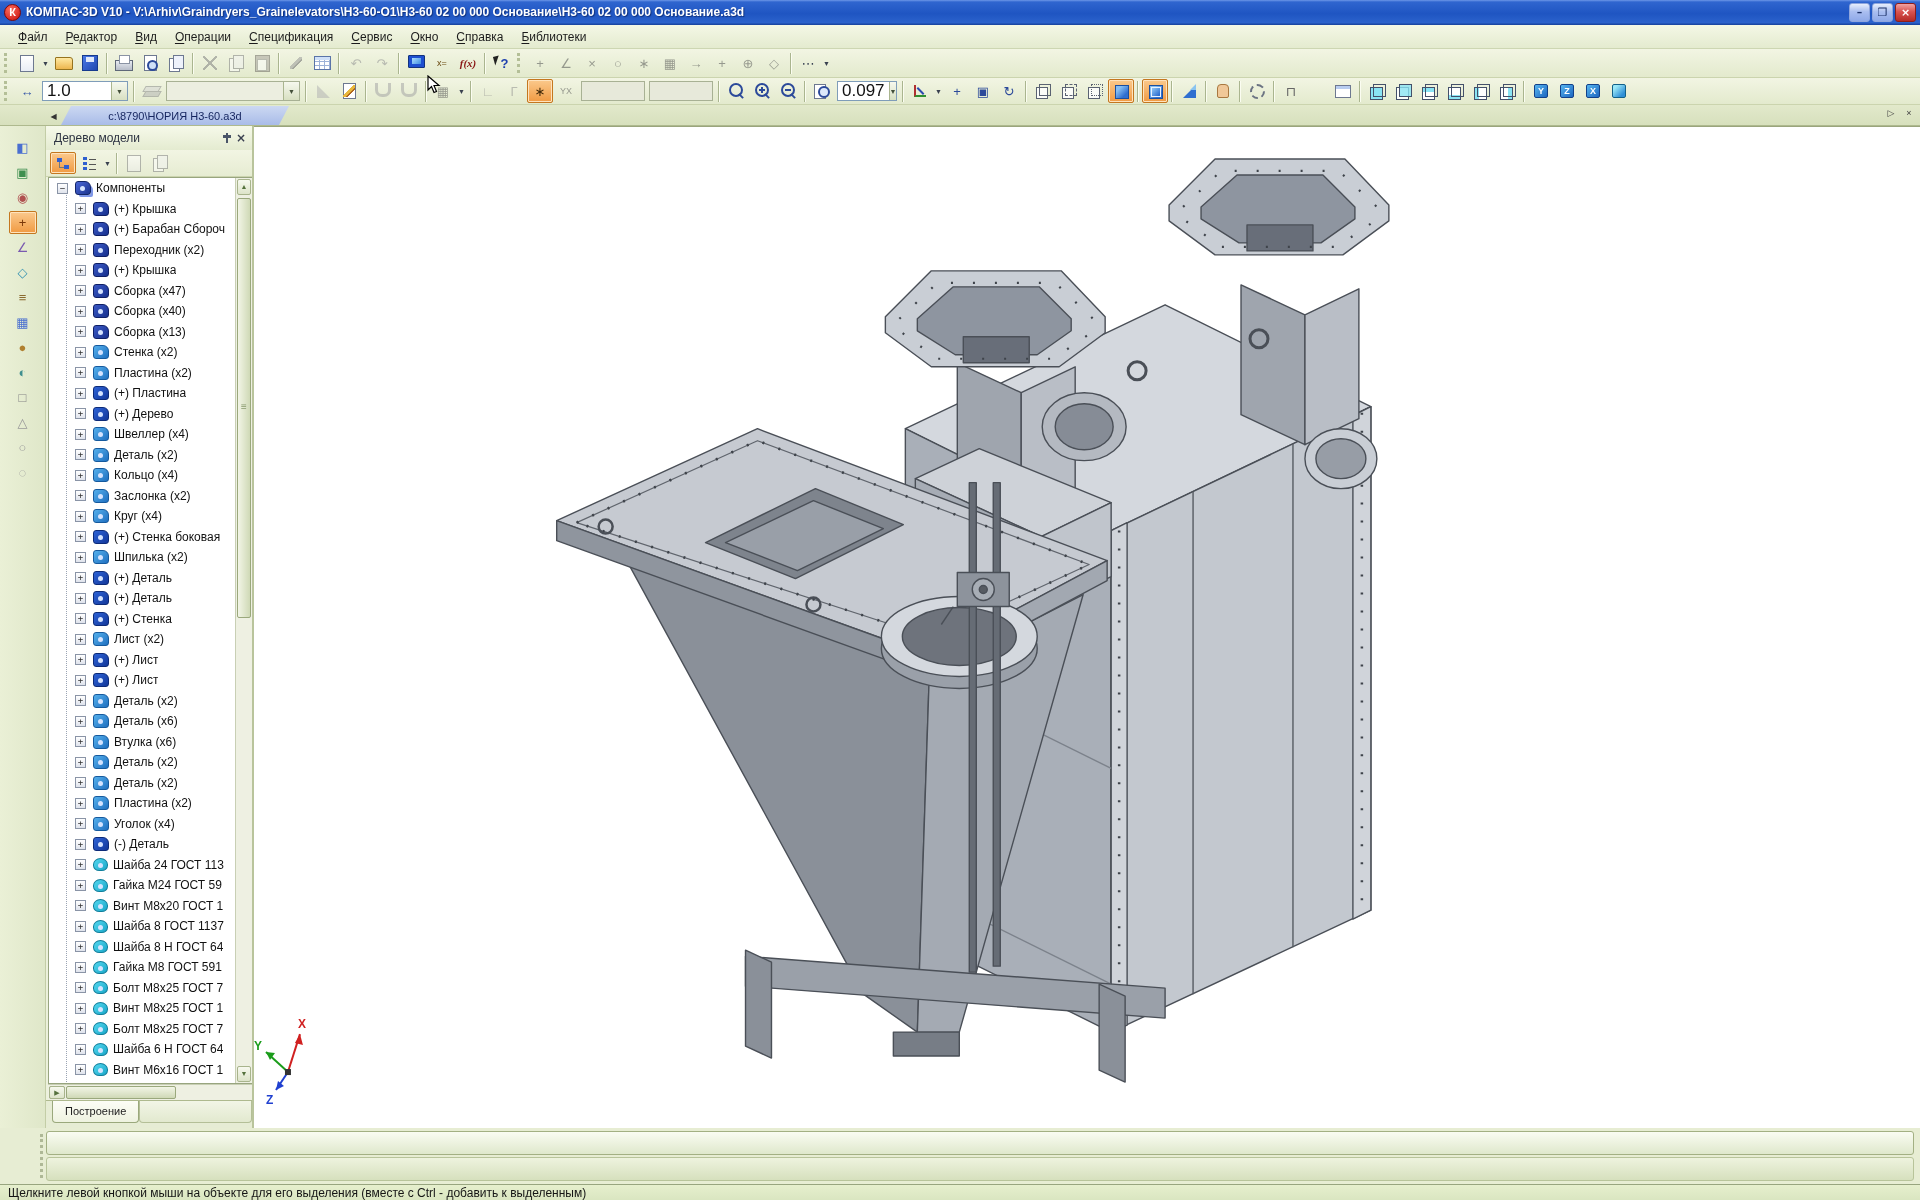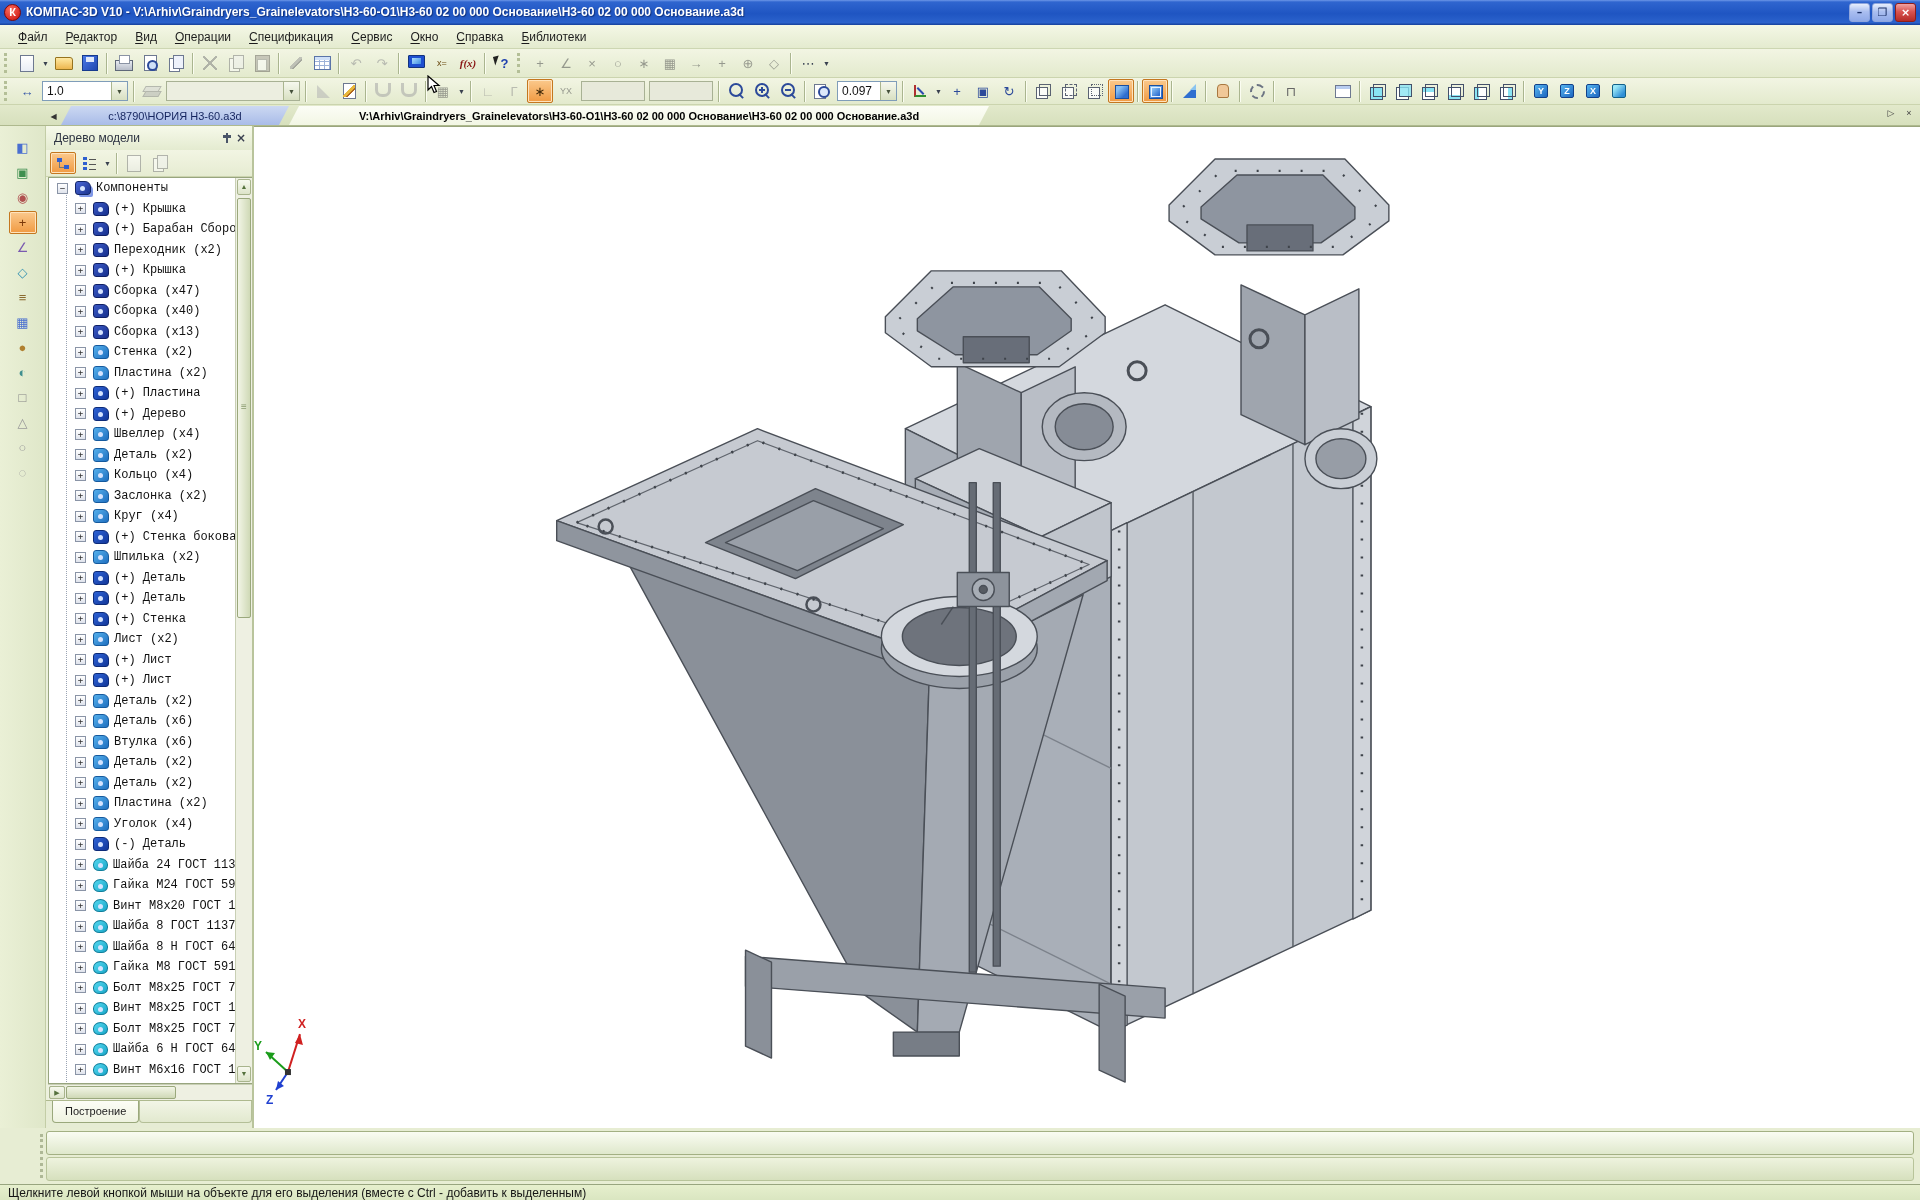--- a/index.html
+++ b/index.html
@@ -22,21 +22,21 @@
   .handle{width:7px;height:20px;border-left:3px dotted #b4bf97;margin:0 3px 0 2px;flex:none;}
   .sep{width:2px;height:21px;border-left:1px solid #aab58f;border-right:1px solid #fbfdf1;margin:0 3px;flex:none;}
   .btn{min-width:26px;height:24px;border:1px solid transparent;border-radius:2px;display:flex;align-items:center;justify-content:center;position:relative;flex:none;}
   .btn.act{background:linear-gradient(#fbc98c,#f09a42);border-color:#c4771f;box-shadow:inset 0 0 0 1px #ffe3bd;}
   .btn.dis{opacity:.5;filter:grayscale(.9);}
   .dd{width:11px;height:22px;display:flex;align-items:center;justify-content:center;color:#39414f;font-size:7px;flex:none;}
   .glyph{font-size:13px;line-height:1;color:#3c4554;}
   .glyph.small{font-size:9px;letter-spacing:0;}
   .glyph.fx{font:italic bold 11px/1 "Liberation Serif",serif;color:#8a1616;}
   .combo{height:20px;background:#fff;border:1px solid #7f9db9;display:flex;align-items:center;margin:0 2px;flex:none;}
-  .combo .cval{flex:1;font-size:12px;padding:0 4px;color:#111;}
+  .combo .cval{flex:1;font-size:17px;padding:0 4px;color:#111;}
   .combo .cdd{width:16px;height:18px;background:linear-gradient(#f6f8ee,#d8e0c2);border-left:1px solid #aab58f;color:#44503a;font-size:7px;display:flex;align-items:center;justify-content:center;}
   .combo.dis{background:#eceee0;border-color:#a8b194;}
   .fld{height:20px;background:#e7e9da;border:1px solid #a8b194;margin:0 2px;flex:none;}
   
   .ic{position:relative;width:18px;height:18px;display:flex;align-items:center;justify-content:center;flex:none;}
   .ic-page::before{content:"";width:12px;height:15px;background:linear-gradient(#fff,#e9edf5);border:1px solid #6d7890;}
   .ic-folder::before{content:"";width:16px;height:11px;background:linear-gradient(#ffe9a2,#ecb64e);border:1px solid #96731e;border-radius:1px 3px 1px 1px;}
   .ic-floppy::before{content:"";width:14px;height:14px;background:linear-gradient(135deg,#4a79e8,#2048b0);border:1px solid #173a8e;}
   .ic-floppy::after{content:"";position:absolute;width:8px;height:5px;background:#dfe8fb;top:3px;}
   .ic-printer::before{content:"";width:16px;height:9px;background:linear-gradient(#e8ebf1,#b7bdc9);border:1px solid #5f6878;margin-top:5px;}
@@ -114,21 +114,21 @@
   .pin::before{content:"";position:absolute;left:6px;top:1px;width:2px;height:10px;background:#4a5568;}
   .pin::after{content:"";position:absolute;left:3px;top:3px;width:8px;height:3px;background:#4a5568;}
   .phx{font:bold 12px/12px "DejaVu Sans";color:#3a4050;width:14px;text-align:center;}
   .panel-tb{height:27px;display:flex;align-items:center;padding:1px 4px;border-bottom:1px solid #cbd4ae;background:linear-gradient(#f2f5e3,#e6ecd2);}
   .panel-tb .btn{width:25px;height:22px;}
   
   .treewrap{flex:1;position:relative;background:#fff;border:1px solid #98a57f;border-right:none;margin:0 0 0 2px;overflow:hidden;}
   .tree{position:absolute;left:0;top:0;right:17px;bottom:0;overflow:hidden;}
   .trow{height:20.5px;display:flex;align-items:center;white-space:nowrap;font-size:12px;color:#111;position:relative;}
   .trow .exp{width:11px;height:11px;border:1px solid #8a94a6;background:linear-gradient(#fff,#dfe3ec);font:9px/9px "DejaVu Sans Mono",monospace;text-align:center;color:#333;margin:0 4px 0 0;flex:none;}
-  .trow .lbl{overflow:hidden;text-overflow:clip;font-family:Liberation Mono, monospace;}
+  .trow .lbl{overflow:hidden;text-overflow:clip;}
   .tico{width:16px;height:14px;border-radius:3px 6px 3px 3px;position:relative;margin:0 5px 0 3px;flex:none;}
   .tico::after{content:"";position:absolute;width:5px;height:5px;border-radius:50%;background:#d6e4ff;left:4px;top:4px;}
   .tico-comp{background:linear-gradient(135deg,#4a68d8,#1b338f);border:1px solid #122568;box-shadow:3px 3px 0 -1px #7e97e8;}
   .tico-asm{background:linear-gradient(135deg,#3b59c4,#16308f);border:1px solid #0e1f66;}
   .tico-part{background:linear-gradient(135deg,#55b0ec,#1f6fc0);border:1px solid #155a9e;}
   .tico-partd{background:linear-gradient(135deg,#2e63d6,#12379a);border:1px solid #0c2a78;}
   .tico-fast{background:linear-gradient(135deg,#55d8f0,#18a6c8);border:1px solid #0f7f9c;border-radius:50% 50% 42% 42%;width:15px;height:13px;}
   .vline{position:absolute;left:17px;top:10px;width:1px;border-left:1px dotted #9aa4b4;}
   
   .vsb{position:absolute;right:0;top:0;bottom:0;width:17px;background:#eef0e2;border-left:1px solid #c8cfb4;}
@@ -440,21 +440,20 @@
       </span>
     </div>
     <div class="btn">
       <span class="ic ic-cubeiso"></span>
     </div>
   </div>
 
 <div class="tabbar" id="tabbar">
     <span class="tabnav">◀</span>
   <div class="tab t1">c:\8790\НОРИЯ Н3-60.a3d</div>
-    <div class="tab t3 active">V:\Arhiv\Graindryers_Grainelevators\Н3-60-О1\Н3-60 02 00 000 Основание\Н3-60 02 00 000 Основание.a3d</div>
     <div class="tab-right">
     <span id="tabnavR">▷</span>
     <span id="tabclose">×</span>
   </div>
 </div>
 
 <div class="main">
   <div class="rail" id="rail">
       <div class="btn">
         <span class="glyph" style="color: rgb(74, 111, 208);">◧</span>

